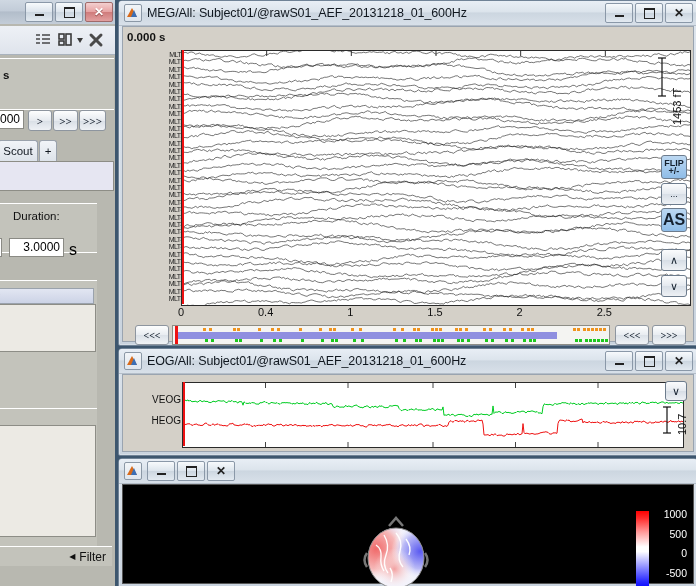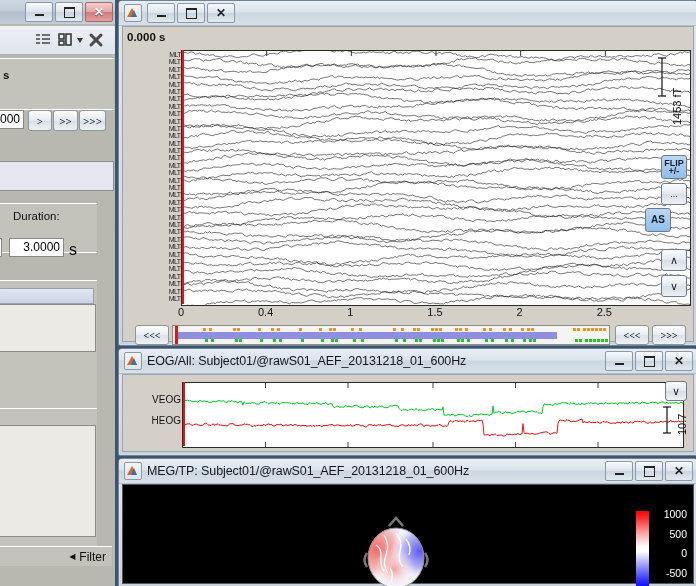--- a/index.html
+++ b/index.html
@@ -160,20 +160,24 @@
     </div>
 
     <div class="group" style="left:-30px;top:58px;width:143px;height:50px;">
       <span class="glabel" style="left:32px;top:10px;font-weight:bold;">s</span>
     </div>
     <div class="tfield" style="left:-18px;top:110px;width:42px;height:19px;">0.000</div>
     <div class="pbtn" style="left:28px;top:110px;width:22px;height:19px;">&gt;</div>
     <div class="pbtn" style="left:53px;top:110px;width:23px;height:19px;">&gt;&gt;</div>
     <div class="pbtn" style="left:79px;top:110px;width:25px;height:19px;">&gt;&gt;&gt;</div>
 
+    <div class="tabstrip" style="top:140px;width:115px;">
+      <div class="tab" style="left:-2px;width:40px;">Scout</div>
+      <div class="tab" style="left:39px;width:18px;">+</div>
+    </div>
     <div class="listbox" style="left:-4px;top:161px;width:116px;height:28px;background:#e6e6f2;"></div>
 
     <div class="group" style="left:-16px;top:203px;width:112px;height:48px;">
       <span class="glabel" style="left:28px;top:6px;">Duration:</span>
     </div>
     <div class="tfield" style="left:-16px;top:238px;width:18px;height:19px;">0</div>
     <div class="tfield" style="left:9px;top:238px;width:55px;height:19px;">3.0000</div>
     <span class="glabel" style="position:absolute;left:69px;top:241px;">s</span>
 
     <div class="group" style="left:-16px;top:280px;width:112px;height:180px;"></div>
@@ -185,20 +189,21 @@
 
     <div id="filterbar">
       <span class="arr">◀</span>
       <span>Filter</span>
     </div>
   </div>
 
   <div class="win" id="wMEG">
     <div class="titlebar">
       <span class="ticon"></span>
+      <span class="ttext">MEG/All: Subject01/@rawS01_AEF_20131218_01_600Hz</span>
       <span class="tbtns">
         <span class="tbtn dark">
             <span class="min"></span>
           </span>
         <span class="tbtn dark">
             <span class="max"></span>
           </span>
         <span class="tbtn dark">
             <span class="xg">✕</span>
           </span>
@@ -298,21 +303,21 @@
             <line x1="0" y1="39" x2="8" y2="39"></line>
           </g>
       </svg>
 
       <div class="sidebtn blue" style="right:6px;top:128px;width:24px;height:22px;margin-left:17px;">
         <span>FLIP +/-</span>
       </div>
       <div class="sidebtn grey" style="right:6px;top:156px;width:24px;height:20px;">
         <span>...</span>
       </div>
-      <div class="sidebtn blue" style="right:22px;top:181px;width:24px;height:22px;font-size:10px;">
+      <div class="sidebtn blue" style="right:6px;top:181px;width:24px;height:22px;font-size:16px;">
         <span>AS</span>
       </div>
       <div class="sidebtn grey" style="right:6px;top:222px;width:24px;height:20px;font-size:11px;">
         <span>∧</span>
       </div>
       <div class="sidebtn grey" style="right:6px;top:248px;width:24px;height:20px;font-size:11px;">
         <span>∨</span>
       </div>
 
       <div id="megticks">
@@ -459,21 +464,20 @@
             <line x1="0" y1="27" x2="8" y2="27"></line>
           </g>
       </svg>
       <div class="vscalebox" style="right:5px;top:30px;height:30px;">10.7</div>
     </div>
   </div>
 
   <div class="win" id="wTP">
     <div class="titlebar">
       <span class="ticon"></span>
-      <span class="ttext">MEG/TP: Subject01/@rawS01_AEF_20131218_01_600Hz</span>
       <span class="tbtns">
         <span class="tbtn dark">
             <span class="min"></span>
           </span>
         <span class="tbtn dark">
             <span class="max"></span>
           </span>
         <span class="tbtn dark">
             <span class="xg">✕</span>
           </span>

